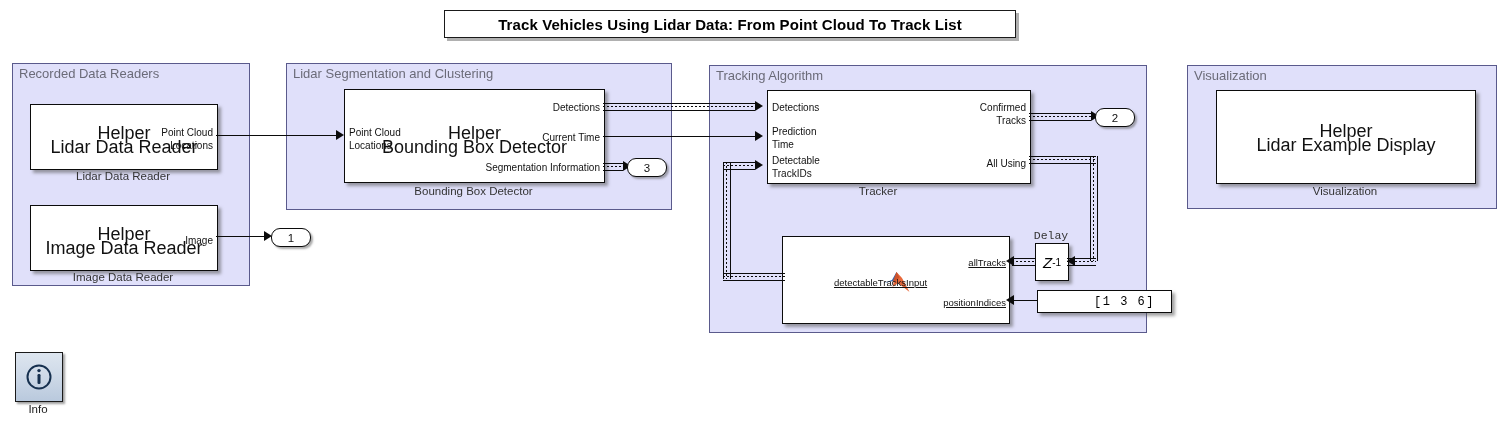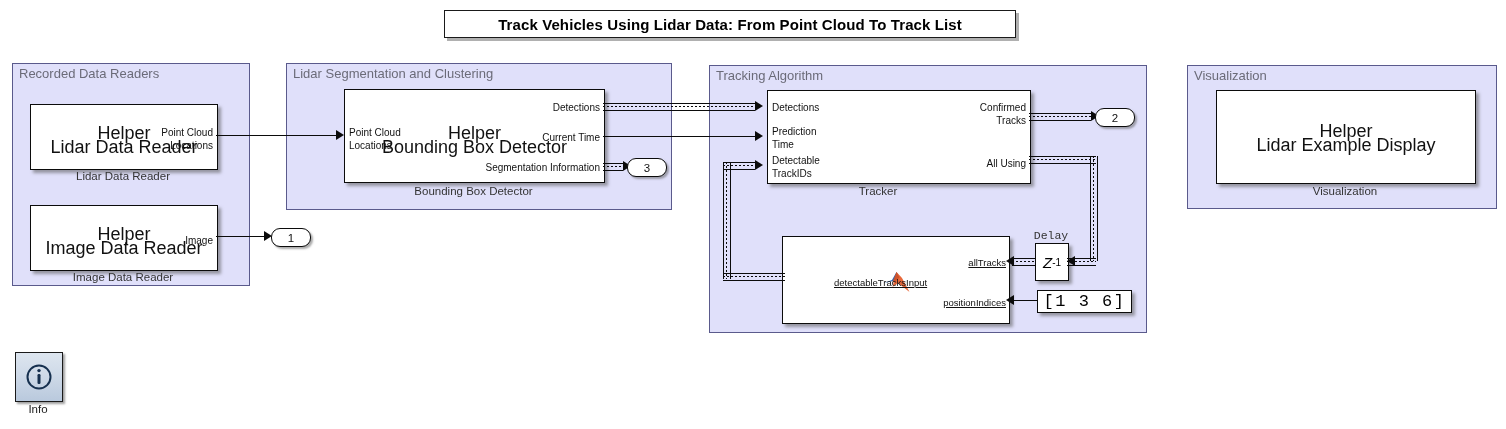--- a/index.html
+++ b/index.html
@@ -98,21 +98,21 @@
     font-size:15px;font-style:italic;
   }
   #delay-blk sup{font-size:10px;font-style:normal;}
   #delay-caption{left:1018px;top:229px;width:66px;font-family:Liberation Mono, monospace;}
 
   
   #const-blk{
     left:1037px;top:290px;width:93px;height:21px;
     display:flex;align-items:center;justify-content:center;
     font-family:"Liberation Mono","DejaVu Sans Mono",monospace;
-    font-size:17px;letter-spacing:1.5px;
+    font-size:12px;letter-spacing:1.5px;padding-left:40px;
   }
 
   
   #matlab-logo{left:884px;top:269px;width:28px;height:24px;}
 
   
   #info-btn{
     left:15px;top:352px;width:46px;height:48px;
     border:1.4px solid #1a1a1a;
     background:linear-gradient(to bottom,#dde5ef 0%,#cfdae8 45%,#b9c9dd 100%);

